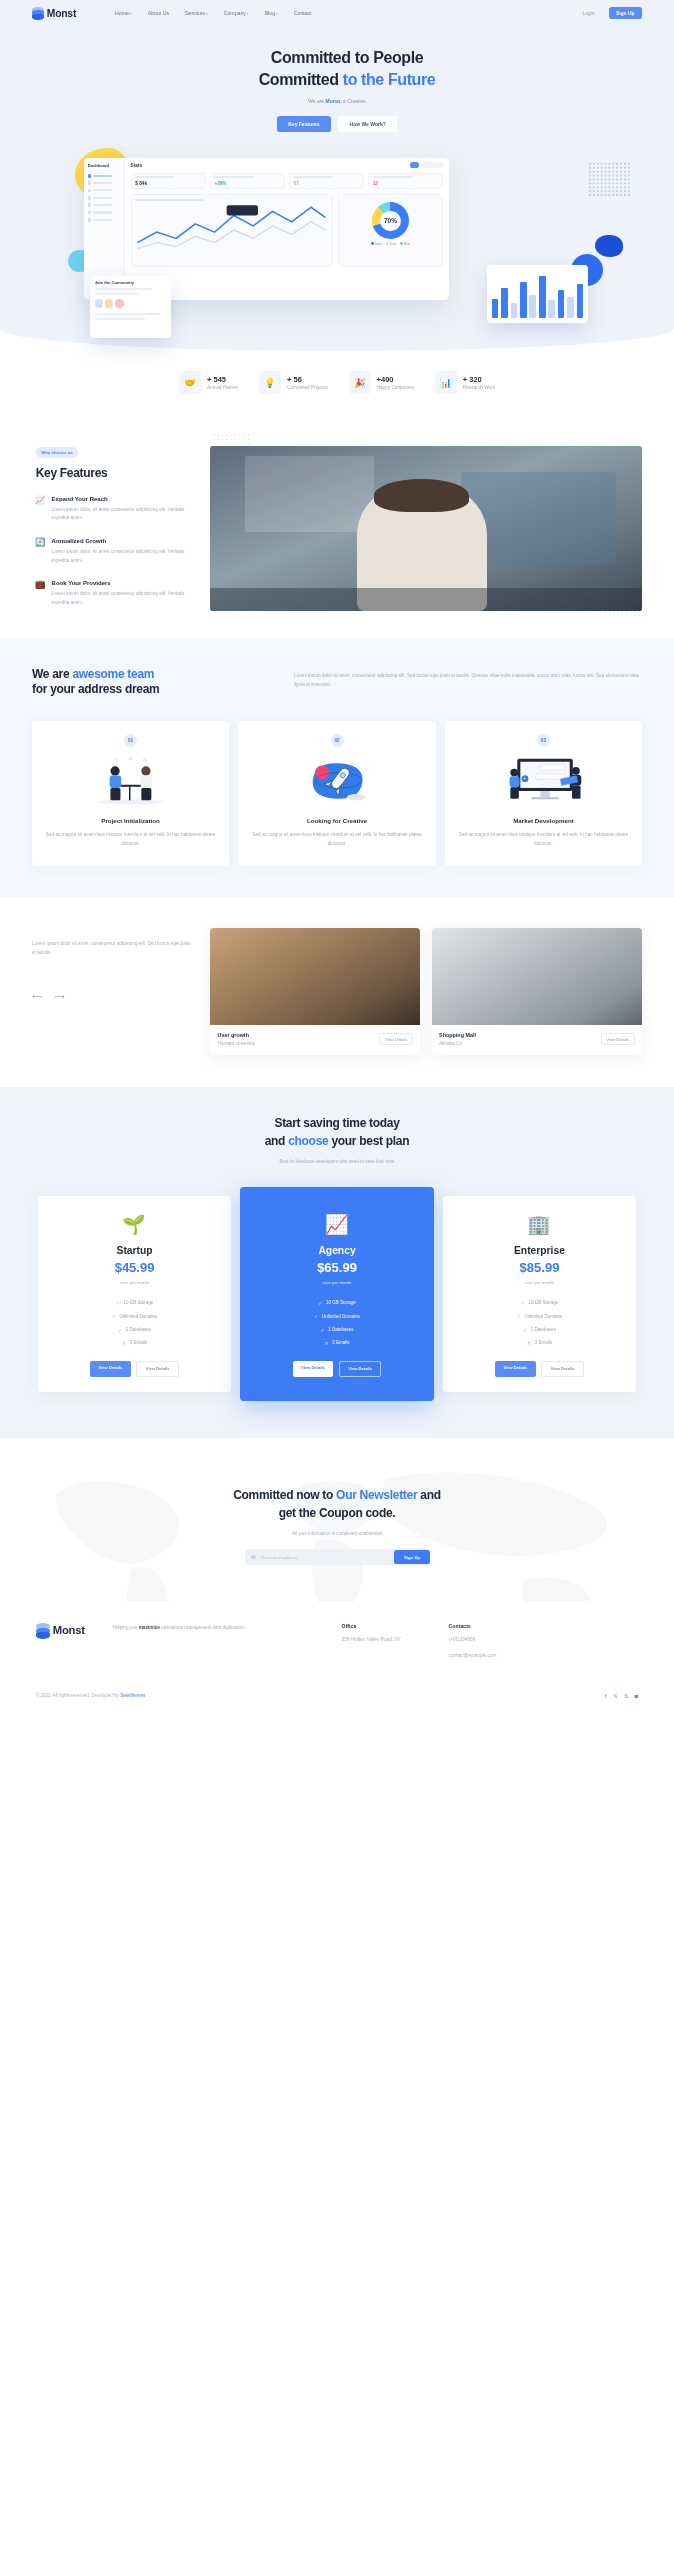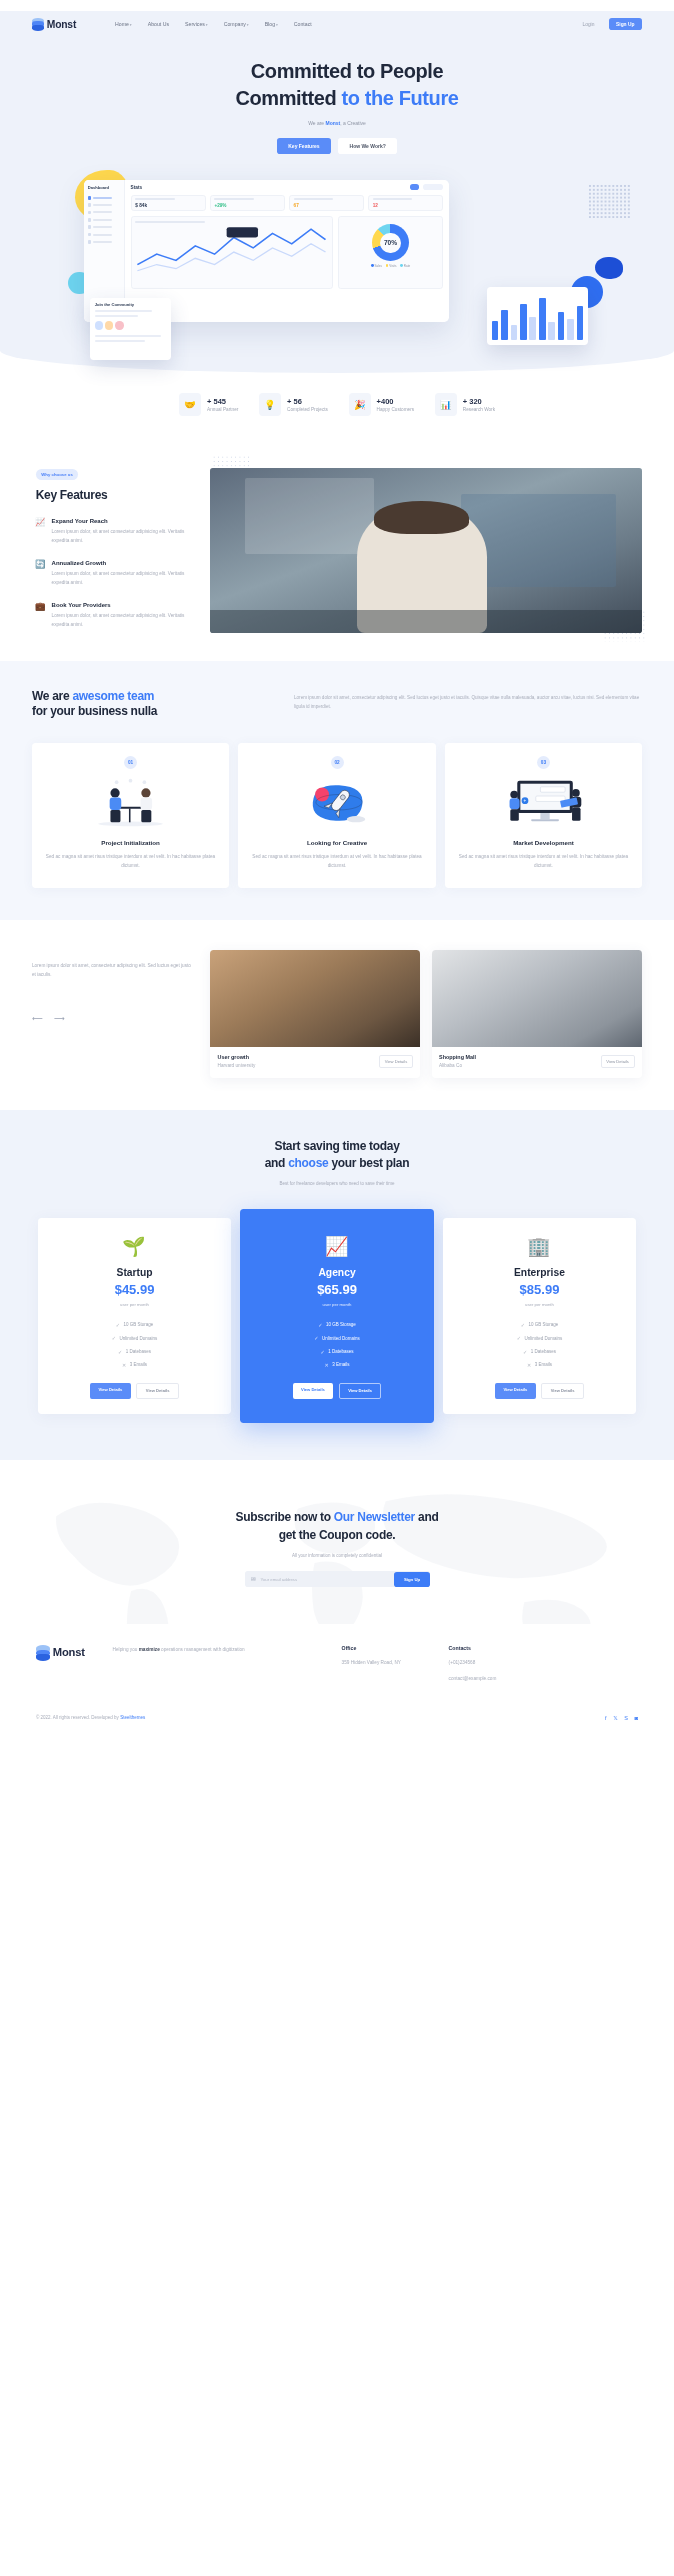--- a/index.html
+++ b/index.html
@@ -3,21 +3,21 @@
 <meta charset="utf-8">
 <style>
   * { box-sizing: border-box; margin: 0; padding: 0; }
   html, body { width: 674px; }
   body {
     font-family: "Liberation Sans", sans-serif;
     background: #ffffff;
     color: #2b3445;
     -webkit-font-smoothing: antialiased;
   }
-  .page { width: 674px; position: relative; overflow: hidden; margin-top: 11px; }
+  .page { width: 674px; position: relative; overflow: hidden; }
 
   
   .hero-wrap {
     background: #eef2fa;
     position: relative;
     padding-bottom: 37px;
     border-bottom-left-radius: 50% 22.5px;
     border-bottom-right-radius: 50% 22.5px;
   }
 
@@ -43,21 +43,21 @@
   .nav-right { margin-left: auto; display: flex; align-items: center; gap: 7.5px; }
   .btn-login { font-size: 4.9px; color: #9aa1b0; padding: 2.8px 6.6px; border-radius: 2.8px; background: transparent; cursor: pointer;}
   .btn-signup {
     font-size: 4.9px; color: #fff; background: #5a8cf8;
     padding: 3.7px 7.5px; border-radius: 2.8px; font-weight: 600; cursor: pointer;
   }
 
   
   .hero { text-align: center; padding-top: 20.6px; position: relative; z-index: 3;}
   .hero h1 {
-    font-size: 20px; line-height: 1.38; font-weight: 700;
+    font-size: 16px; line-height: 1.38; font-weight: 700;
     color: #20293c; letter-spacing: -0.4px; padding-left: 20px;
   }
   .hero h1 .accent { color: #3d7cf7; }
   .hero-sub { margin-top: 7.5px; font-size: 5px; color: #8e95a5; }
   .hero-sub b { color: #3d7cf7; font-weight: 700; }
   .hero-btns { margin-top: 12px; display: flex; gap: 7.5px; justify-content: center; }
   .hero-btn {
     font-size: 5px; padding: 4.7px 11.2px; border-radius: 2.8px; font-weight: 600; cursor: pointer;
   }
   .hero-btn.primary { background: #5a8cf8; color: #fff; }
@@ -508,21 +508,21 @@
             <div class="desk"></div>
         </div>
       </div>
     </div>
   </div>
 
   <div class="team-sec">
     <div class="team-head">
       <div class="h2">
         <span>We are </span><span class="accent">awesome team</span><br>
-        <span>for your business nulla</span>
+        <span>for your address dream</span>
       </div>
       <p>Lorem ipsum dolor sit amet, consectetur adipiscing elit. Sed luctus eget justo et iaculis. Quisque vitae nulla malesuada, auctor arcu vitae, luctus nisi. Sed elementum vitae ligula id imperdiet.</p>
     </div>
     <div class="cards3">
       <div class="card3">
         <div class="num">01</div>
         <div class="ill">
           <svg viewBox="0 0 120 70" width="103" height="54">
             <ellipse cx="60" cy="62" rx="42" ry="3" fill="#eef1f7"></ellipse>
             <rect x="46" y="40" width="28" height="2.4" rx="1" fill="#20293c"></rect>
@@ -723,21 +723,21 @@
         <path d="M140 140 Q160 132 172 150 Q186 176 176 206 Q166 230 150 224 Q136 216 136 190 Q134 162 140 140Z"></path>
         <path d="M318 52 Q352 40 384 50 Q404 58 400 76 Q394 96 368 100 Q338 102 322 86 Q310 70 318 52Z"></path>
         <path d="M336 110 Q364 104 380 122 Q394 142 382 168 Q370 192 352 186 Q336 178 334 152 Q332 128 336 110Z"></path>
         <path d="M412 44 Q470 30 540 42 Q610 54 640 78 Q660 96 632 112 Q580 132 520 124 Q456 114 424 90 Q402 68 412 44Z"></path>
         <path d="M560 152 Q600 144 622 160 Q640 176 622 192 Q598 206 574 196 Q552 184 560 152Z"></path>
         <path d="M648 196 Q664 190 672 200 Q678 212 666 218 Q652 220 648 196Z"></path>
       </g>
     </svg>
     <div class="news-inner">
       <div class="h2">
-        <span>Subscribe now to </span><span class="accent">Our</span>
+        <span>Committed now to </span><span class="accent">Our</span>
         <span class="accent">Newsletter</span><span> and get the</span>
         <span>Coupon code.</span>
       </div>
       <div class="nsub">All your information is completely confidential</div>
       <div class="news-form">
         <span class="env">✉</span>
         <input type="text" placeholder="Your email address" style="">
         <span class="sbtn">Sign Up</span>
       </div>
     </div>

